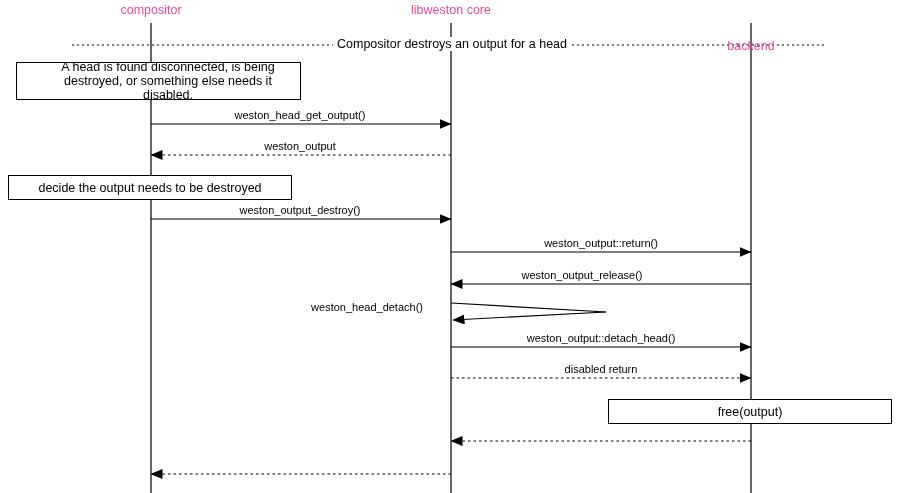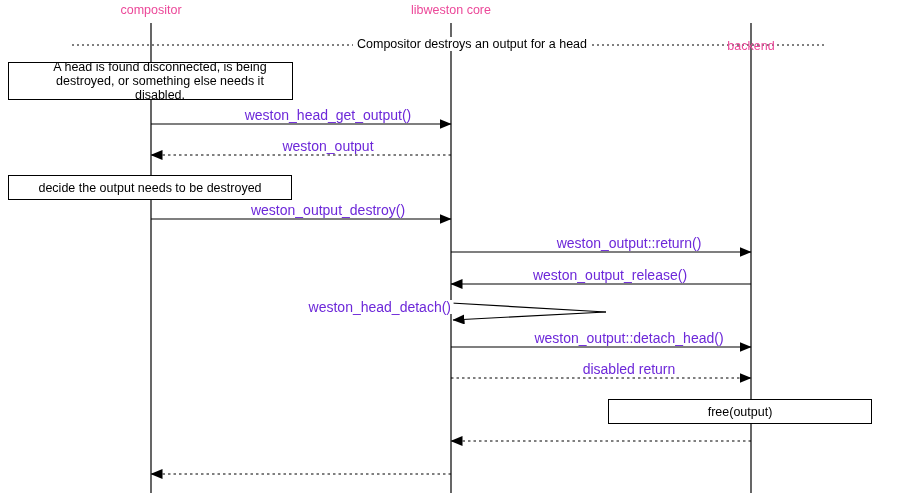--- a/index.html
+++ b/index.html
@@ -26,27 +26,26 @@
     position: absolute;
     transform: translateX(-50%);
     font-size: 12.5px;
     color: #ec4899;
     white-space: nowrap;
     text-align: center;
   }
   .msg-label {
     position: absolute;
     transform: translateX(-50%);
-    font-size: 14px;
-    color: #6d28d9;
+    font-size: 11px;
+    color: #000000;
     white-space: nowrap;
     background: #ffffff;
     padding: 0 3px;
     line-height: 14px;
-    margin-left: 28px;
   }
   .msg-label.right-anchor {
     transform: translateX(-100%);
   }
   .title-label {
     position: absolute;
     transform: translateX(-50%);
     font-size: 12.5px;
     color: #000000;
     white-space: nowrap;
@@ -113,26 +112,26 @@
       <div class="msg-label" style="left: 300px; top: 108px;">weston_head_get_output()</div>
       <div class="msg-label" style="left: 300px; top: 139px;">weston_output</div>
       <div class="msg-label" style="left: 300px; top: 203px;">weston_output_destroy()</div>
       <div class="msg-label" style="left: 601px; top: 236px;">weston_output::return()</div>
       <div class="msg-label" style="left: 582px; top: 268px;">weston_output_release()</div>
       <div class="msg-label right-anchor" style="left: 426px; top: 300px;">weston_head_detach()</div>
       <div class="msg-label" style="left: 601px; top: 331px;">weston_output::detach_head()</div>
       <div class="msg-label" style="left: 601px; top: 362px;">disabled return</div>
     </div>
   <div id="note-boxes">
-      <div class="note-box" style="left: 8px; top: 62px; width: 285px; height: 38px; padding-left: 23px;">
+      <div class="note-box" style="left: 16px; top: 62px; width: 285px; height: 38px; padding-left: 23px;">
         <span>A head is found disconnected, is being destroyed, or something else needs it disabled.</span>
       </div>
       <div class="note-box" style="left: 8px; top: 175px; width: 284px; height: 25px;">
         <span>decide the output needs to be destroyed</span>
       </div>
-      <div class="note-box" style="left: 608px; top: 399px; width: 264px; height: 25px;">
+      <div class="note-box" style="left: 608px; top: 399px; width: 284px; height: 25px;">
         <span>free(output)</span>
       </div>
     </div>
   <div id="title-label-host">
-      <div class="title-label" style="left: 472px; top: 37px;">Compositor destroys an output for a head</div>
+      <div class="title-label" style="left: 452px; top: 37px;">Compositor destroys an output for a head</div>
     </div>
 </div>
 
 </body></html>

